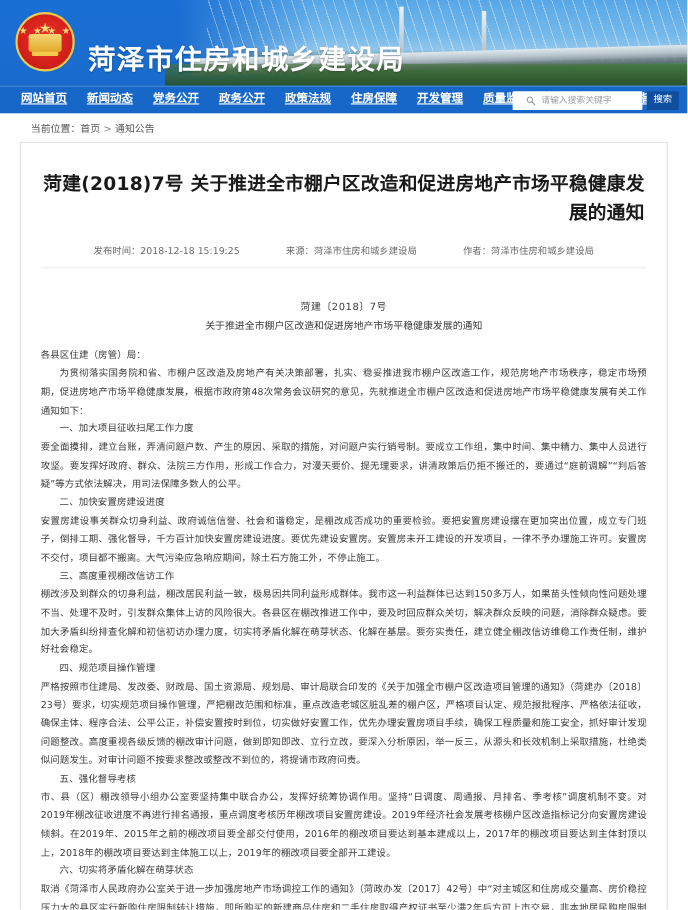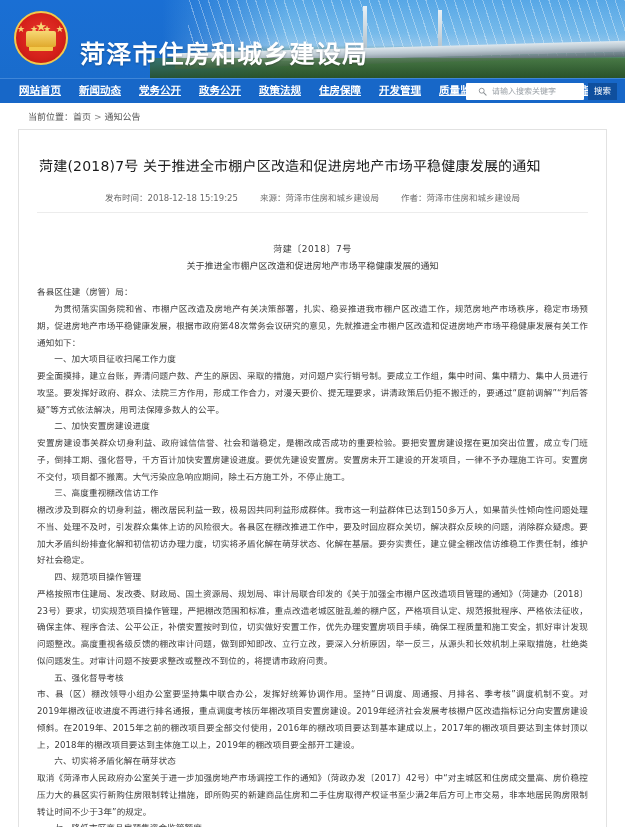--- a/index.html
+++ b/index.html
@@ -178,33 +178,33 @@
   .card {
     margin: 0 18px;
     border: 1px solid #e2e2e2;
     border-bottom: none;
     background: #fff;
     min-height: 700px;
     padding: 14px 16px 0 16px;
   }
 
   .doc-title {
-    text-align: left;
-    font-size: 14px;
-    font-weight: normal;
+    text-align: right;
+    font-size: 17px;
+    font-weight: bold;
     color: #1a1a1a;
     line-height: 1.5;
     margin: 12px 4px 14px 4px;
     letter-spacing: .2px;
   }
 
   .meta {
     display: flex;
     justify-content: center;
-    gap: 22px;
+    gap: 42px;
     font-size: 8.5px;
     color: #6a6a6a;
     padding-bottom: 9px;
     border-bottom: 1px solid #ececec;
     margin: 0 2px 12px 2px;
   }
 
   .doc-head {
     text-align: center;
     font-size: 9px;

